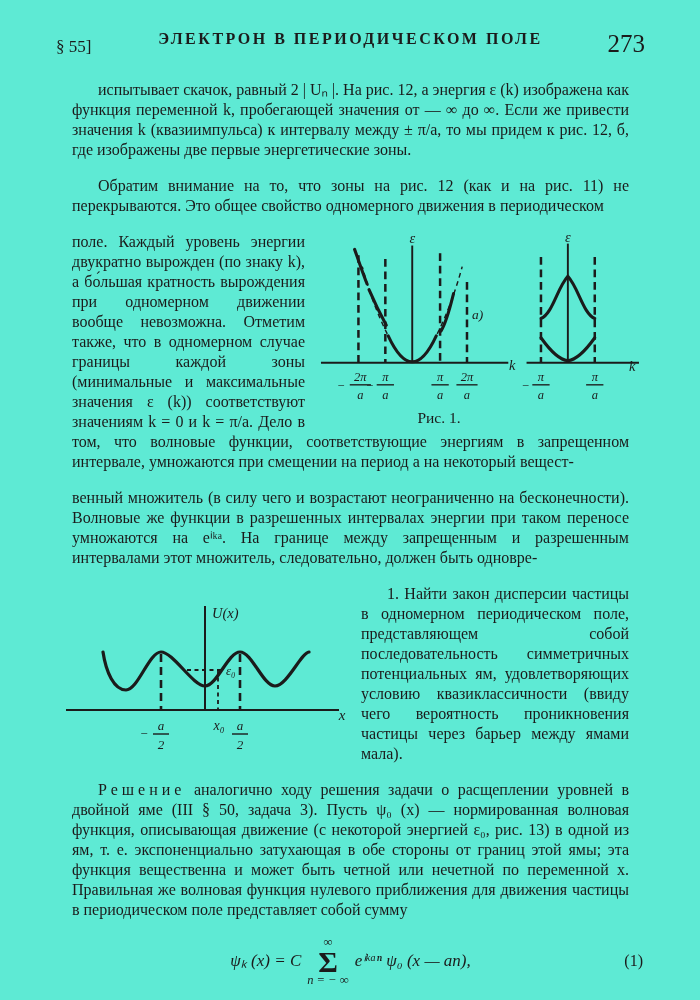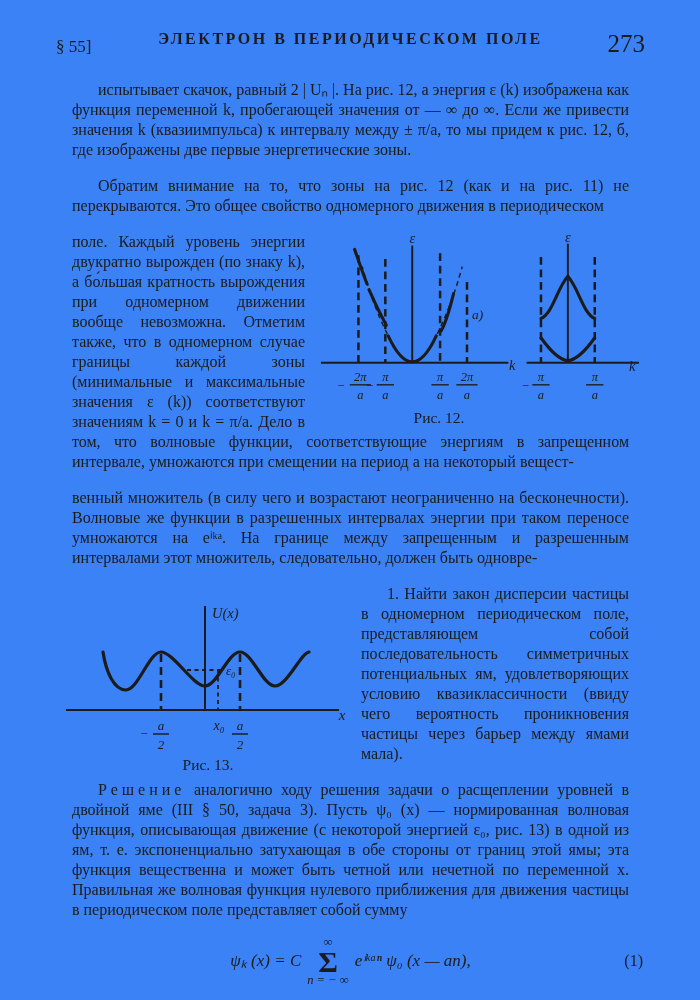--- a/index.html
+++ b/index.html
@@ -1,18 +1,18 @@
 <!DOCTYPE html>
 <html><head>
 <meta charset="utf-8">
 <style>
   html,body { margin:0; padding:0; background:#b9b9b9; }
   .page {
     position:relative; width:700px; height:1000px; margin:0 auto;
-    background:#3b82f6; color:#1b1b1b; overflow:hidden;
+    background:#5eead4; color:#1b1b1b; overflow:hidden;
     font-family:"Liberation Serif", serif;
   }
   .inner { padding:30px 55px 0 56px; }
 
   
   .pagehead { position:relative; display:flex; align-items:baseline; margin-bottom:22px; }
   .section-marker { font-size:17px; }
   .running-title {
     position:absolute; left:50%; transform:translateX(-50%);
     font-weight:bold; font-size:16px; letter-spacing:2.5px; white-space:nowrap;
@@ -124,21 +124,21 @@
               <line class="fbar" x1="228" y1="157" x2="246" y2="157"></line>
               <text x="237" y="172">a</text>
             </g>
             <g font-size="13" text-anchor="middle">
               <text x="293" y="153">π</text>
               <line class="fbar" x1="284" y1="157" x2="302" y2="157"></line>
               <text x="293" y="172">a</text>
             </g>
           </g>
         </svg>
-        <figcaption>Рис. 12.</figcaption>
+        <figcaption>Рис. 1.</figcaption>
       </figure>
 
       <p>поле. Каждый уровень энергии двукратно вырожден (по знаку k), а бо́льшая кратность вырождения при одномерном движении вообще невозможна. Отметим также, что в одномерном случае границы каждой зоны (минимальные и максимальные значения ε (k)) соответствуют значениям k = 0 и k = π/a. Дело в том, что волновые функции, соответствующие энергиям в запрещенном интервале, умножаются при смещении на период a на некоторый вещест-</p>
       <p>венный множитель (в силу чего и возрастают неограниченно на бесконечности). Волновые же функции в разрешенных интервалах энергии при таком переносе умножаются на eⁱᵏᵃ. На границе между запрещенным и разрешенным интервалами этот множитель, следовательно, должен быть одновре-</p>
 
       <figure class="fig13">
         <svg viewBox="0 0 292 164" width="292" height="164">
           <line class="ax" x1="10" y1="120" x2="283" y2="120"></line>
           <line class="ax" x1="149" y1="16" x2="149" y2="120"></line>
           <path class="curv" d="M47,62 C50,82 58,100 70,100 C82,100 93,62 105,62 C117,62 137,96 149,96 C161,96 172,62 184,62 C196,62 207,96 219,96 C231,96 245,63 253,62"></path>
@@ -155,21 +155,20 @@
             <text x="105" y="140">a</text>
             <line class="fbar" x1="97" y1="144" x2="113" y2="144"></line>
             <text x="105" y="159">2</text>
           </g>
           <g font-size="13" text-anchor="middle">
             <text x="184" y="140">a</text>
             <line class="fbar" x1="176" y1="144" x2="192" y2="144"></line>
             <text x="184" y="159">2</text>
           </g>
         </svg>
-        <figcaption>Рис. 13.</figcaption>
       </figure>
 
       <p class="ind">1. Найти закон дисперсии частицы в одномерном периодическом поле, представляющем собой последовательность симметричных потенциальных ям, удовлетворяющих условию квазиклассичности (ввиду чего вероятность проникновения частицы через барьер между ямами мала).</p>
       <p class="ind"><span class="spaced">Решение</span><span> аналогично ходу решения задачи о расщеплении уровней в двойной яме (III § 50, задача 3). Пусть ψ₀ (x) — нормированная волновая функция, описывающая движение (с некоторой энергией ε₀, рис. 13) в одной из ям, т. е. экспоненциально затухающая в обе стороны от границ этой ямы; эта функция вещественна и может быть четной или нечетной по переменной x. Правильная же волновая функция нулевого приближения для движения частицы в периодическом поле представляет собой сумму</span></p>
 
       <div class="equation">
         <span class="eqrow">
           <span>ψₖ (x) = C</span>
           <span class="sum">
             <span class="limit">∞</span>

